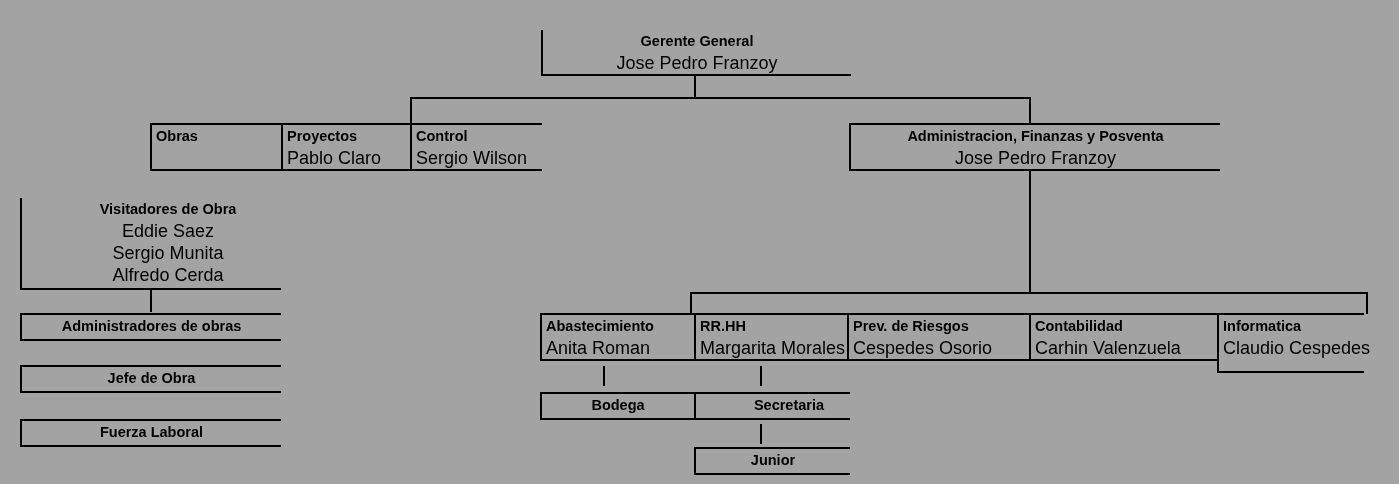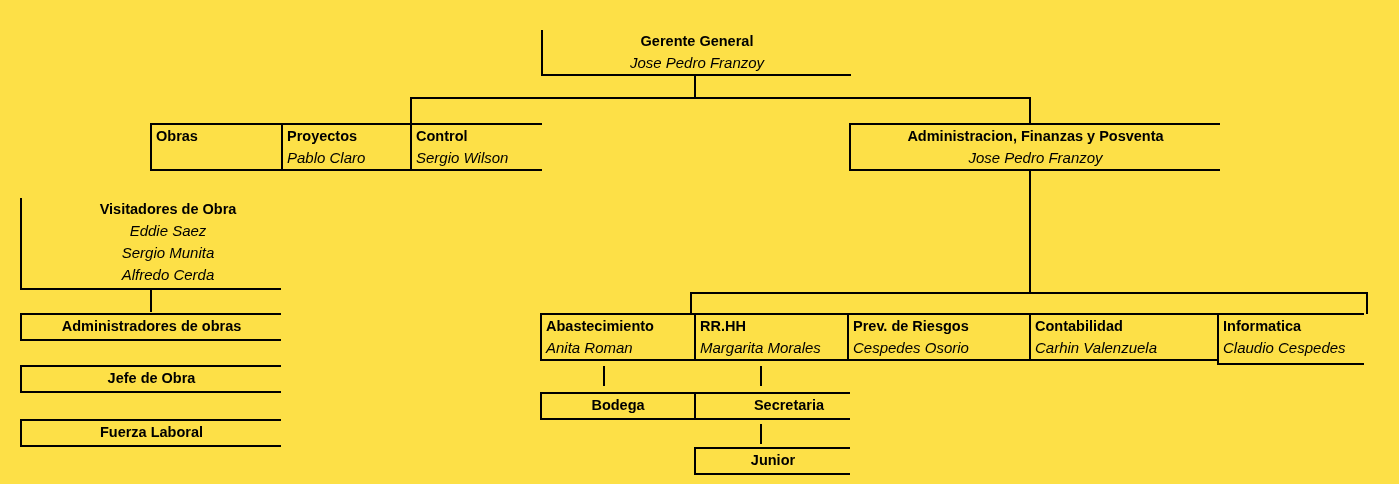--- a/index.html
+++ b/index.html
@@ -8,42 +8,41 @@
     background: #ffffff;
   }
   body {
     font-family: "Liberation Sans", sans-serif;
     color: #000000;
   }
   #chart {
     position: relative;
     width: 1399px;
     height: 484px;
-    background: #fde047;
+    background: #a3a3a3;
     overflow: hidden;
   }
   
   .node {
     position: absolute;
     box-sizing: border-box;
     text-align: center;
     background: transparent;
   }
   .node .title {
     font-weight: bold;
     font-size: 14.5px;
     line-height: 22px;
     white-space: nowrap;
   }
   .node .person {
     font-weight: normal;
-    font-size: 15px;
+    font-size: 18px;
     line-height: 22px;
     white-space: nowrap;
-    font-style: italic;
   }
   
   .bt { border-top: 2px solid #000; }
   .bb { border-bottom: 2px solid #000; }
   .bl { border-left: 2px solid #000; }
 
   
   .hline {
     position: absolute;
     background: #000000;
@@ -133,21 +132,21 @@
   <div class="node bt bb bl" style="left:847px; top:313px; width:182px; height:48px;">
     <div class="title left-align">Prev. de Riesgos</div>
     <div class="person left-align">Cespedes Osorio</div>
   </div>
 
   <div class="node bt bb bl" style="left:1029px; top:313px; width:188px; height:48px;">
     <div class="title left-align">Contabilidad</div>
     <div class="person left-align">Carhin Valenzuela</div>
   </div>
 
-  <div class="node bt bb bl" style="left:1217px; top:313px; width:147px; height:52px;">
+  <div class="node bt bb bl" style="left:1217px; top:313px; width:147px; height:60px;">
     <div class="title left-align">Informatica</div>
     <div class="person left-align">Claudio Cespedes</div>
   </div>
 
   <div class="vline" style="left:603px; top:366px; height:20px;"></div>
   <div class="vline" style="left:760px; top:366px; height:20px;"></div>
 
   <div class="node bt bb bl" style="left:540px; top:392px; width:154px; height:28px;">
     <div class="title">Bodega</div>
   </div>

